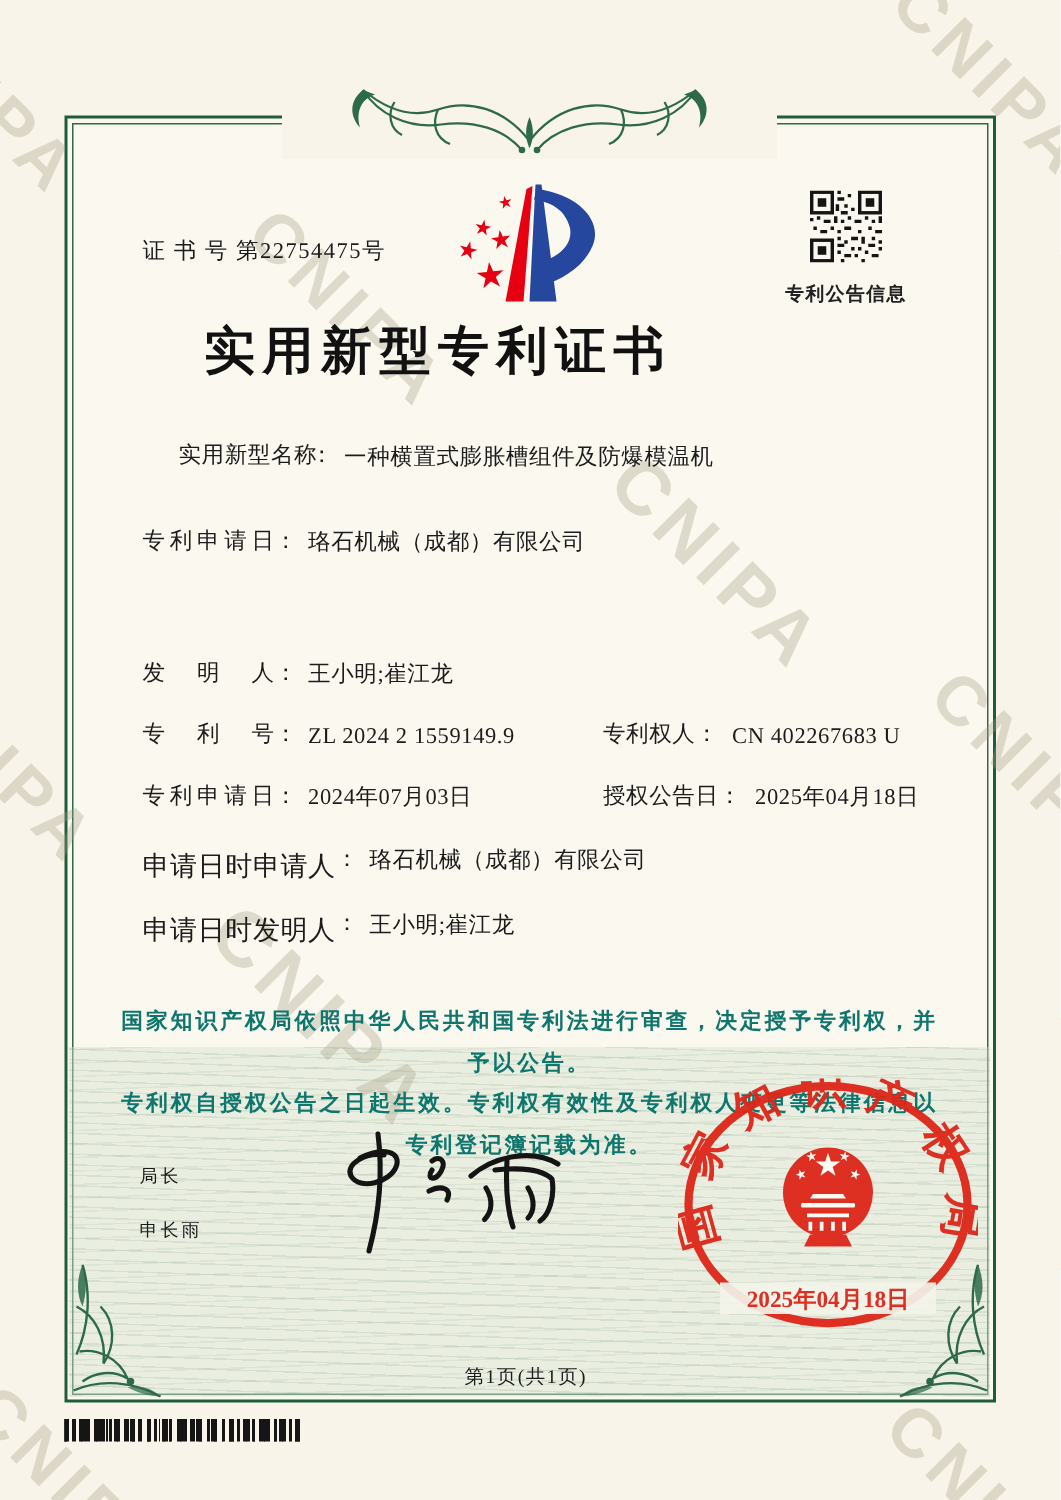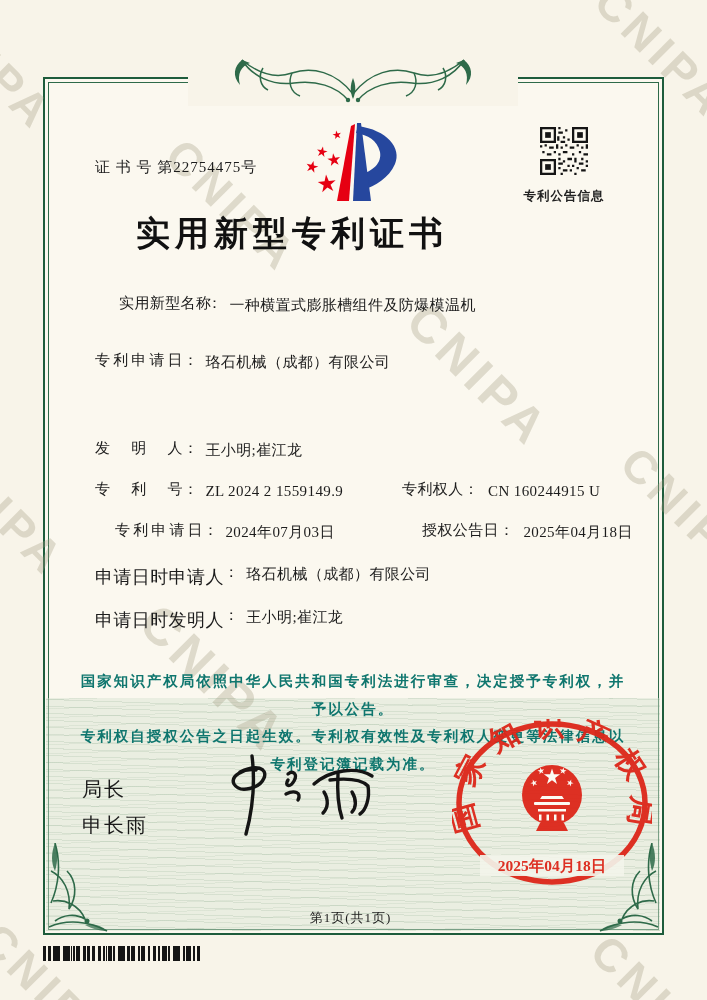--- a/index.html
+++ b/index.html
@@ -59,21 +59,21 @@
   .val .l2{display:block;}
   .rcol{position:absolute; left:307px; top:0; white-space:nowrap;}
   .rcol .val{margin-left:9px;}
   
   .legal{
     position:absolute; left:73px; top:668px; width:560px; z-index:3;
     font-size:14.5px; line-height:27.5px; letter-spacing:2px; text-align:center;
     font-weight:600; color:#0f766e;
   }
   
-  .officer{position:absolute; left:82px; z-index:3; font-family:Liberation Mono, monospace; font-size:20px; letter-spacing:2px; color:#1a1a1a;}
+  .officer{position:absolute; left:93px; z-index:3; font-family:Liberation Mono, monospace; font-size:12px; letter-spacing:2px; color:#1a1a1a;}
   .sig{position:absolute; left:210px; top:750px; z-index:3;}
   .seal{position:absolute; left:452px; top:719px; z-index:4; opacity:0.95;}
   
   .footer{position:absolute; left:43px; top:909px; width:615px; z-index:3; text-align:center; font-size:13px; letter-spacing:1px;}
   .barcode{
     position:absolute; left:43px; top:946px; width:157px; height:15px; z-index:3;
     background-image:
       repeating-linear-gradient(90deg,#151515 0 2px,rgba(0,0,0,0) 2px 5px),
       repeating-linear-gradient(90deg,#151515 0 1px,rgba(0,0,0,0) 1px 7px),
       repeating-linear-gradient(90deg,#151515 0 3px,rgba(0,0,0,0) 3px 11px);
@@ -201,24 +201,24 @@
     <span class="lbl j">专利申请日</span><span class="colon">：</span><span class="val">珞石机械（成都）有限公司</span>
   </div>
 
 
   <div class="row" style="top:439px;">
     <span class="lbl j">发明人</span><span class="colon">：</span><span class="val">王小明;崔江龙</span>
   </div>
 
   <div class="row" style="top:480px;">
     <span class="lbl j">专利号</span><span class="colon">：</span><span class="val">ZL 2024 2 1559149.9</span>
-    <span class="rcol"><span class="lbl">专利权人</span><span class="colon">：</span><span class="val">CN 160244915 U</span></span>
-  </div>
-
-  <div class="row" style="top:521px;margin-left:20px;">
+    <span class="rcol"><span class="lbl">专利权人</span><span class="colon">：</span><span class="val">CN 402267683 U</span></span>
+  </div>
+
+  <div class="row" style="top:521px;">
     <span class="lbl j">专利申请日</span><span class="colon">：</span><span class="val">2024年07月03日</span>
     <span class="rcol"><span class="lbl">授权公告日</span><span class="colon">：</span><span class="val">2025年04月18日</span></span>
   </div>
 
   <div class="row" style="top:563px;">
     <span class="lbl small">申请日时申请人</span><span class="colon">：</span><span class="val">珞石机械（成都）有限公司</span>
   </div>
 
   <div class="row" style="top:606px;">
     <span class="lbl small">申请日时发明人</span><span class="colon">：</span><span class="val">王小明;崔江龙</span>

